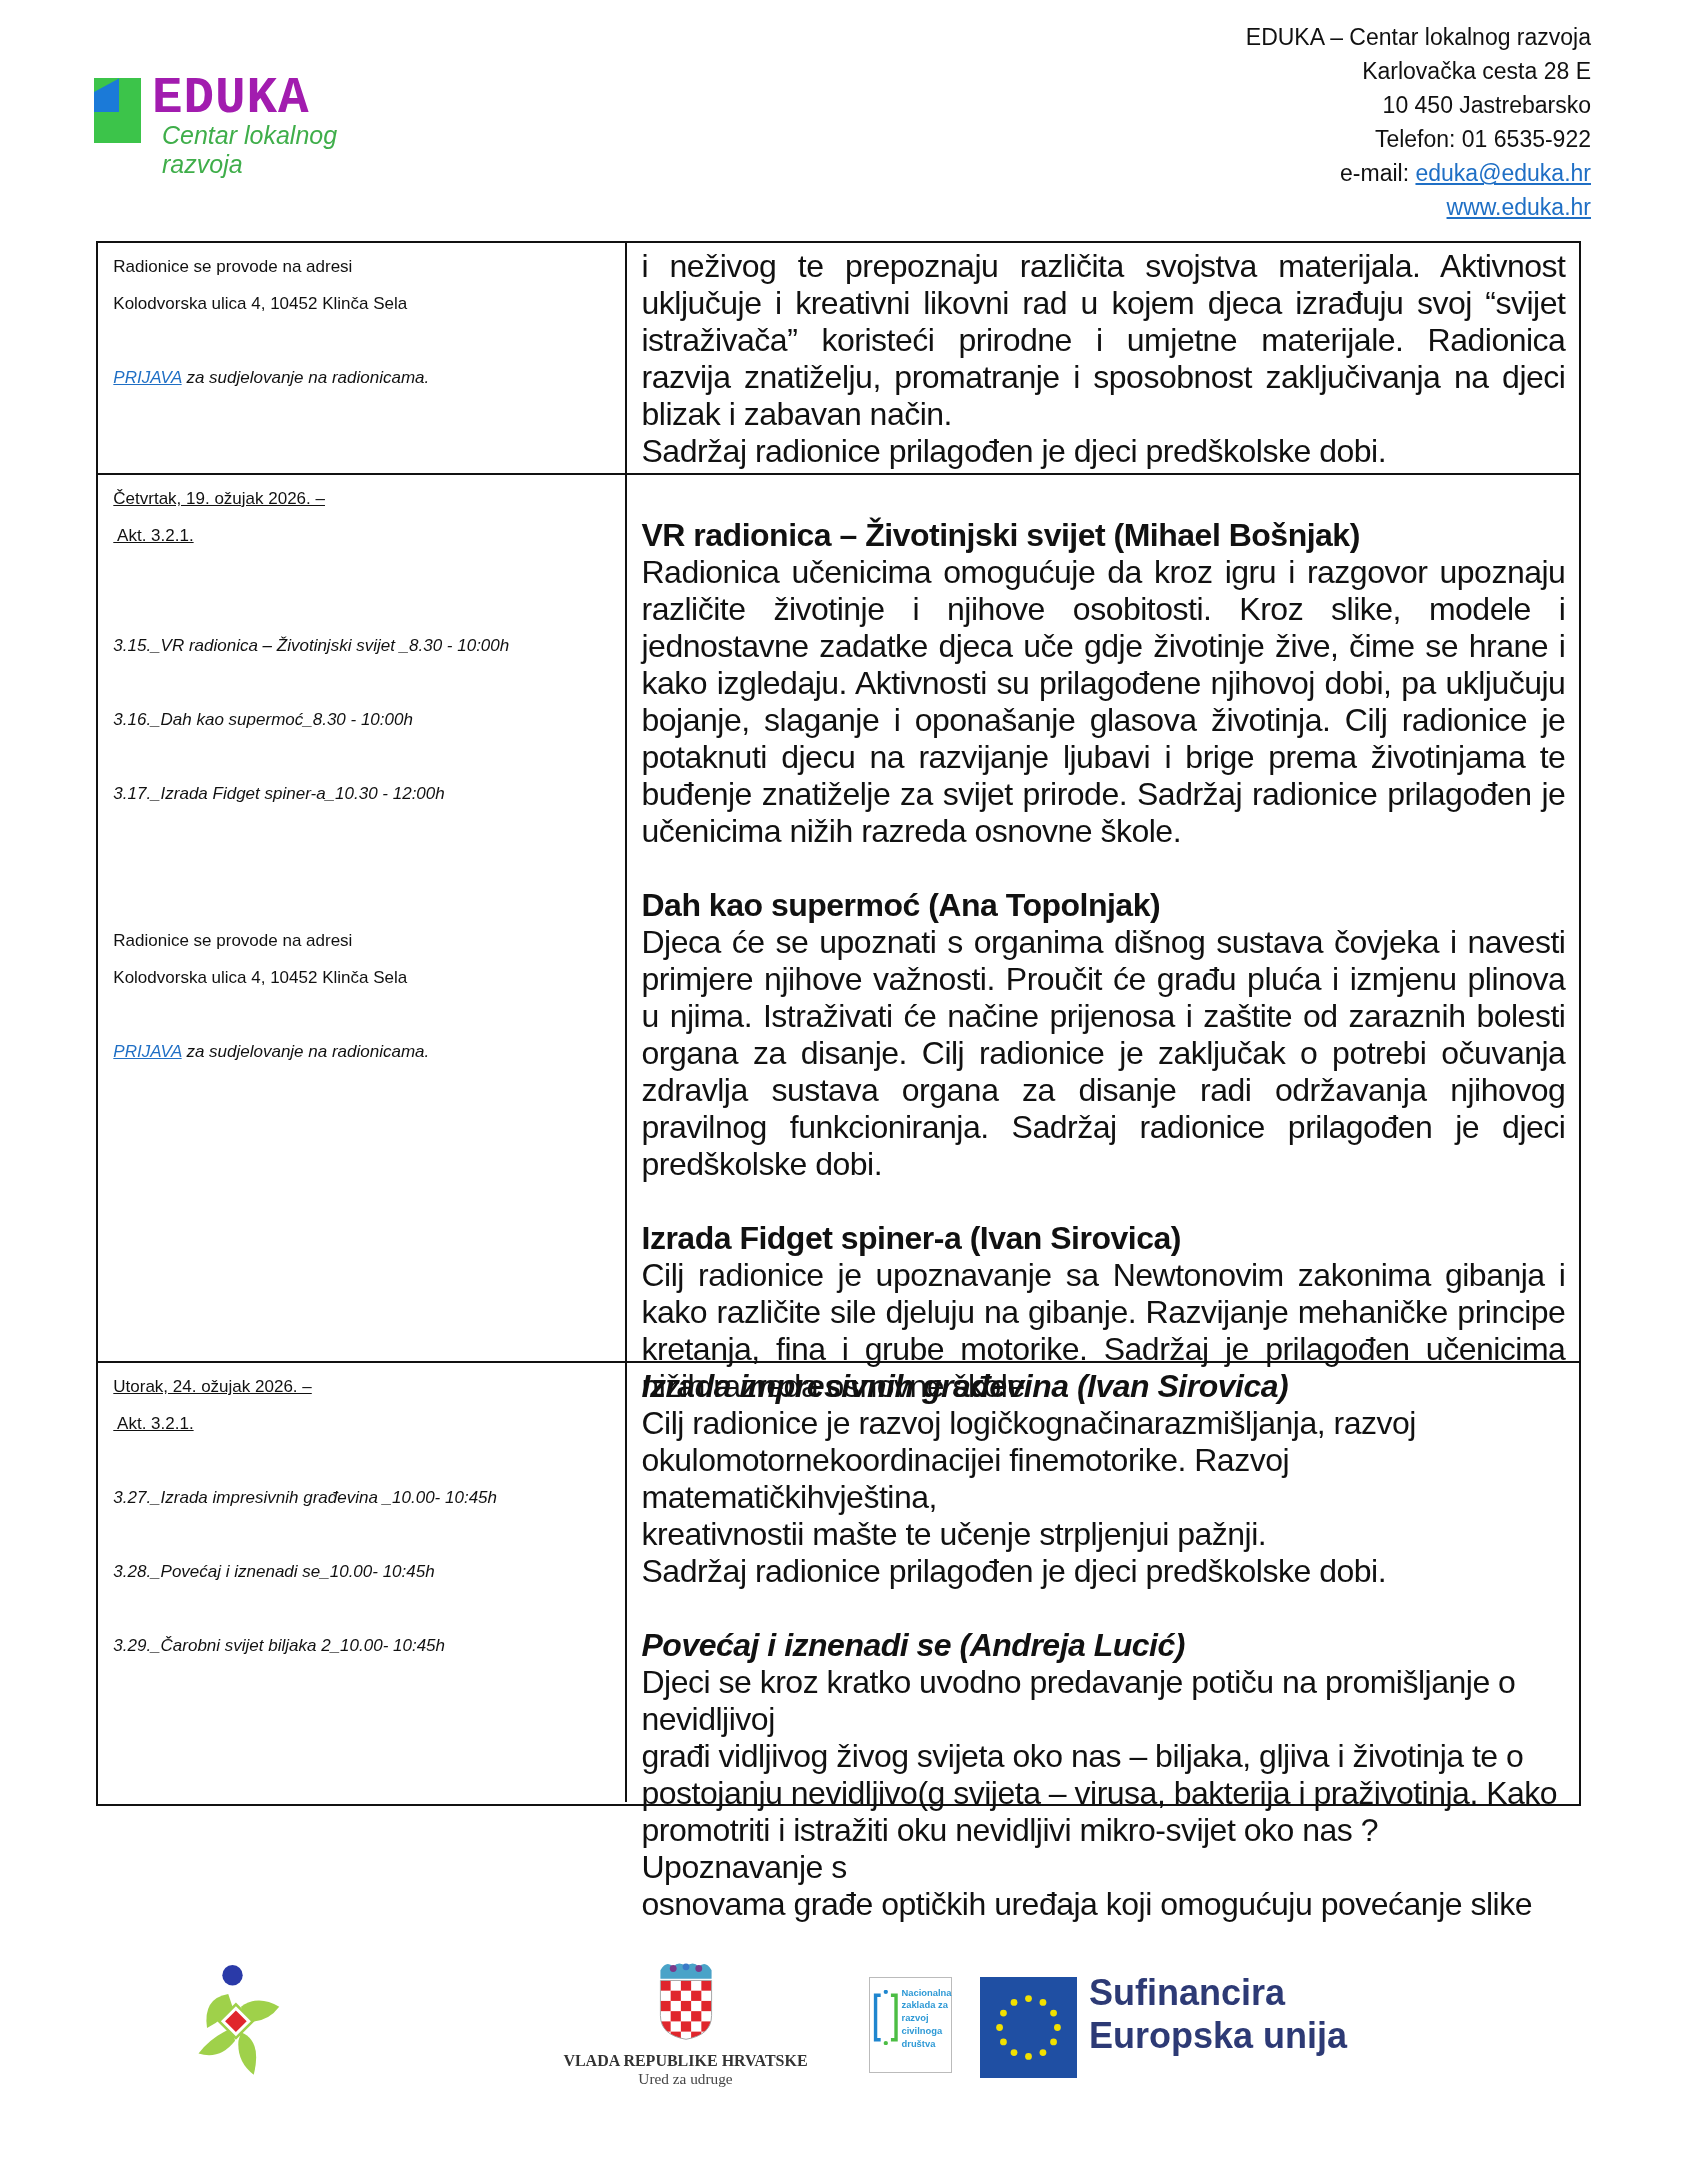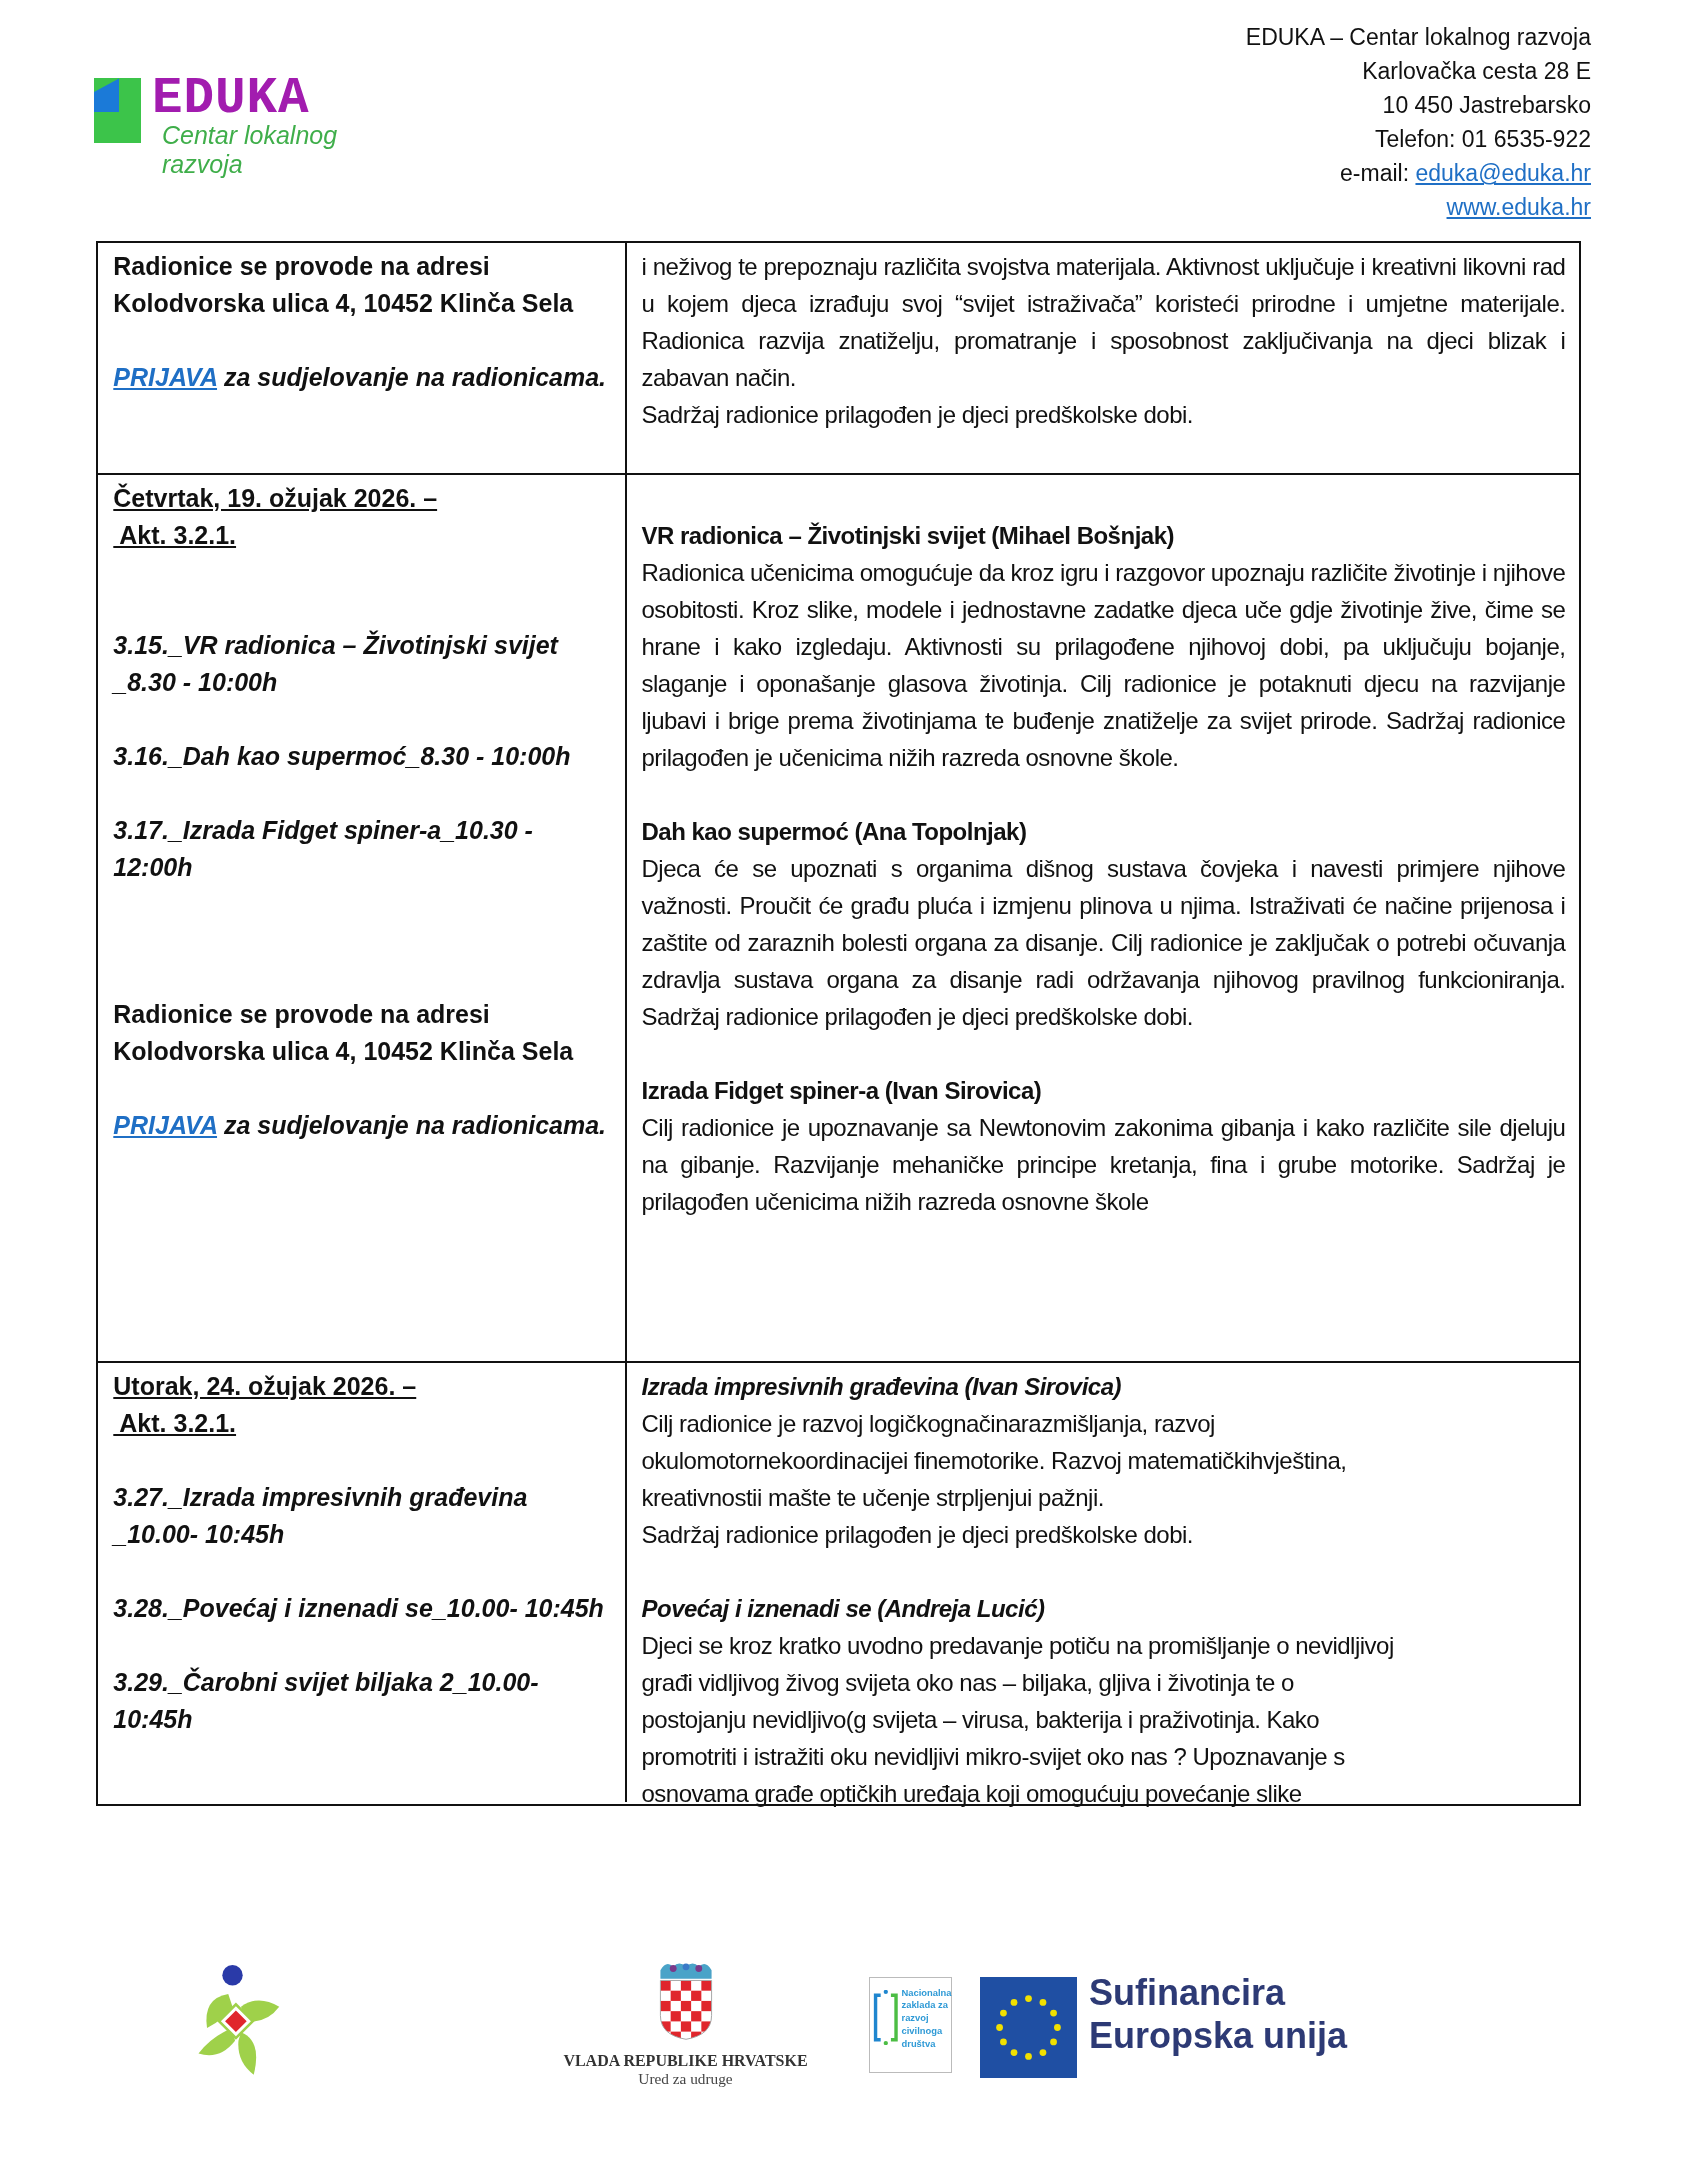--- a/index.html
+++ b/index.html
@@ -26,28 +26,28 @@
          border: 2.6px solid #111; box-sizing: border-box; }
   .row { position: absolute; left: 0; right: 0; box-sizing: border-box; }
   .row + .row { border-top: 2.6px solid #111; }
   .r1 { top: 0; height: 230px; }
   .r2 { top: 230px; height: 888px; }
   .r3 { top: 1118px; height: 441px; }
   .cl { position: absolute; left: 0; top: 0; bottom: 0; width: 529px; border-right: 2.6px solid #111;
         padding: 5.1px 15.3px; box-sizing: border-box; }
   .cr { position: absolute; left: 529px; right: 0; top: 0; bottom: 0; padding: 5.1px 13.6px 5.1px 14.5px; box-sizing: border-box; }
 
-  .lt { font-size: 25px; line-height: 37px; font-weight: bold; font-family: "Liberation Sans Narrow","Liberation Sans", sans-serif; }
+  .lt { font-size: 17px; line-height: 37px; font-weight: normal; font-family: "Liberation Sans Narrow","Liberation Sans", sans-serif; }
   .lt.u { text-decoration: underline; }
   .lt.i { font-style: italic; }
   .lt a { color: #1f6fc5; text-decoration: underline; }
   .gap { height: 37px; }
   .gap2 { height: 73px; }
 
-  .rt { font-size: 24px; line-height: 37px; text-align: justify; font-family: "Liberation Sans", sans-serif;
+  .rt { font-size: 32px; line-height: 37px; text-align: justify; font-family: "Liberation Sans", sans-serif;
         letter-spacing: -0.5px; }
   .rt.left { text-align: left; }
   .rt.h { font-weight: bold; }
   .rt.hi { font-weight: bold; font-style: italic; }
 
   
   .foot { position: absolute; top: 1934px; left: 0; width: 100%; height: 170px; }
   .esf { position: absolute; left: 194px; top: 25.6px; width: 281px; height: 128px; }
   .esf .flower { position: absolute; left: 0; top: 0; width: 94px; height: 119px; }
   .esf .txt { position: absolute; left: 107px; top: 5.1px; color: #2d2f66; font-weight: bold; font-size: 27px; line-height: 34px;

